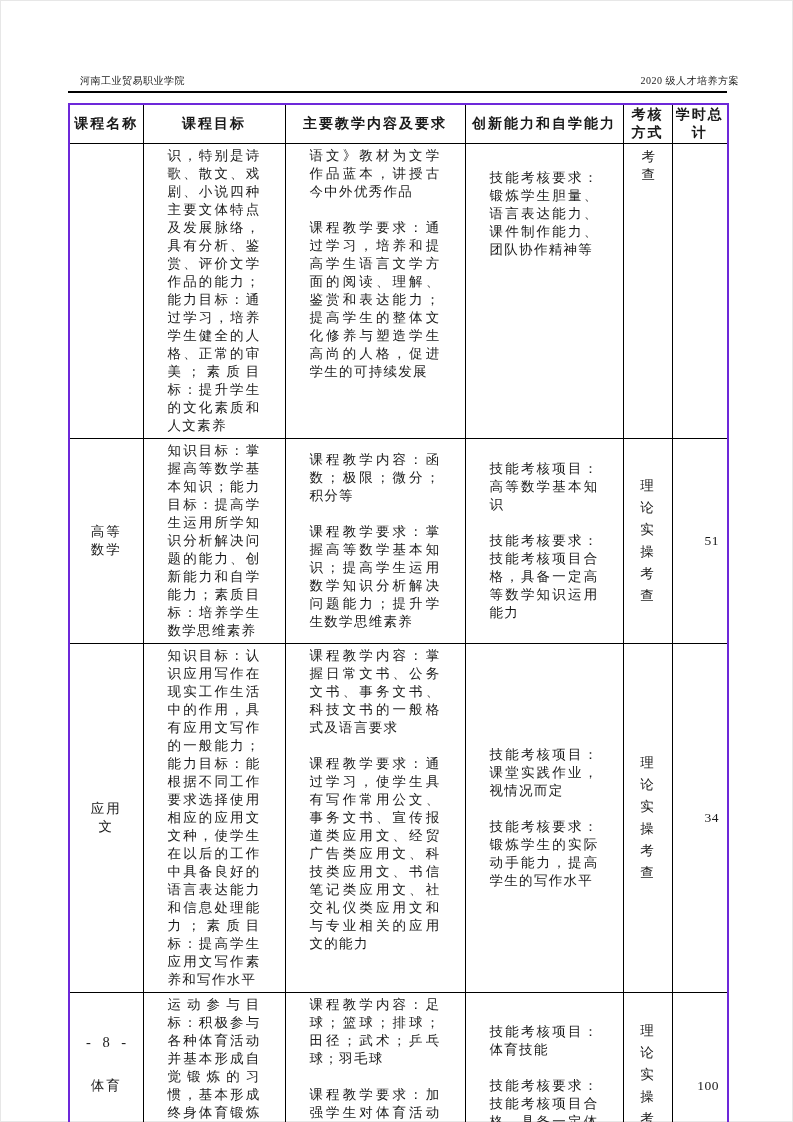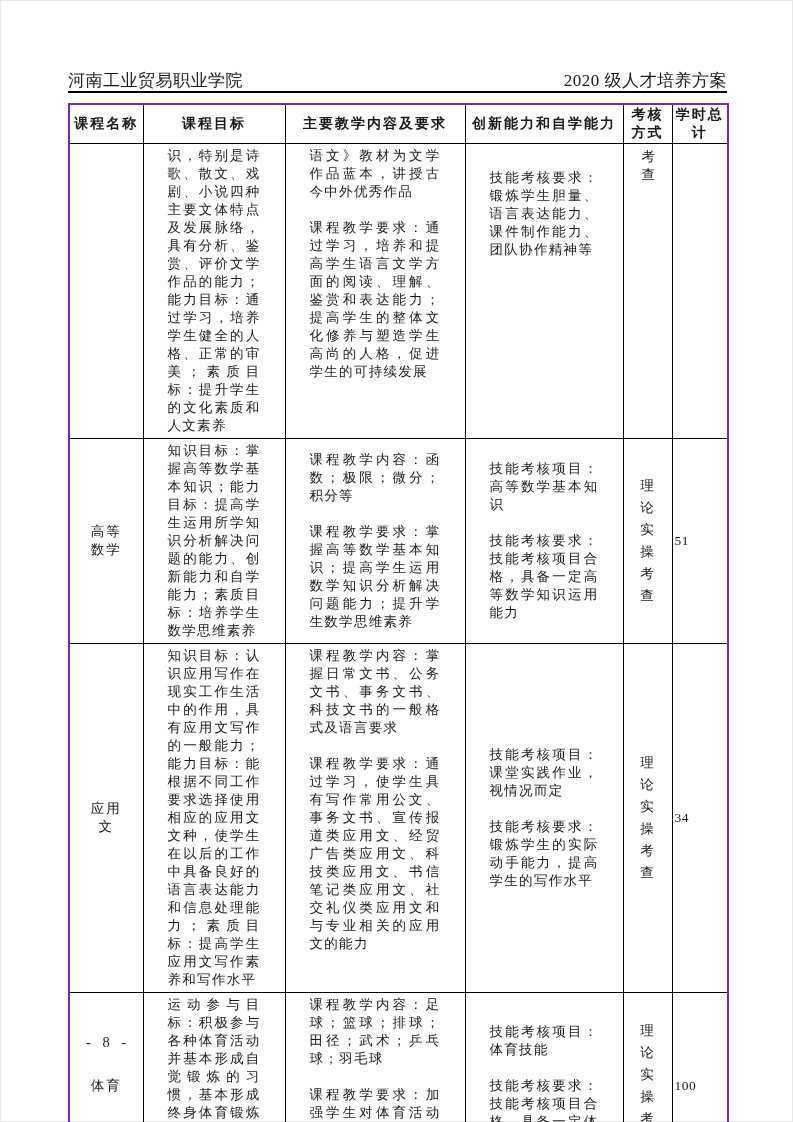--- a/index.html
+++ b/index.html
@@ -9,23 +9,23 @@
     color: #1a1a1a;
     position: relative;
     overflow: hidden;
   }
   .page {
     position: absolute; left: 0; top: 0; width: 793px; height: 1122px;
     background: #fff;
     outline: 1px solid #e7e7e7; outline-offset: -1px;
   }
   .page-header {
-    position: absolute; left: 68px; top: 73px; width: 659px;
+    position: absolute; left: 80px; top: 73px; width: 659px;
     display: flex; justify-content: space-between;
-    font-size: 17px; line-height: 15px; letter-spacing: 0.5px;
+    font-size: 10px; line-height: 15px; letter-spacing: 0.5px;
   }
   .header-rule {
     position: absolute; left: 68px; top: 91px; width: 659px;
     border-top: 2px solid #000;
   }
   table.course-table {
     position: absolute; left: 68px; top: 103px; width: 659px;
     border-collapse: collapse; table-layout: fixed;
     border: 2px solid #6d28d9;
   }
@@ -57,22 +57,22 @@
   td.pad-top-line { padding-top: 25px; }
   td.cell-method {
     text-align: center; vertical-align: middle;
     padding: 2px 16px; line-height: 22px; letter-spacing: 1px;
   }
   td.cell-method-cont {
     text-align: left; vertical-align: top;
     padding: 4px 18px; line-height: 18px;
   }
   td.cell-hours {
-    text-align: left; vertical-align: middle;
-    letter-spacing: 0.5px; padding: 2px;
+    text-align: right; vertical-align: middle;
+    letter-spacing: 0.5px; padding: 8px;
   }
   .page-footer {
     position: absolute; left: 86px; top: 1034px;
     font-size: 14.5px; letter-spacing: 4px;
   }
 </style>
 </head>
 <body>
 
 <div class="page">

